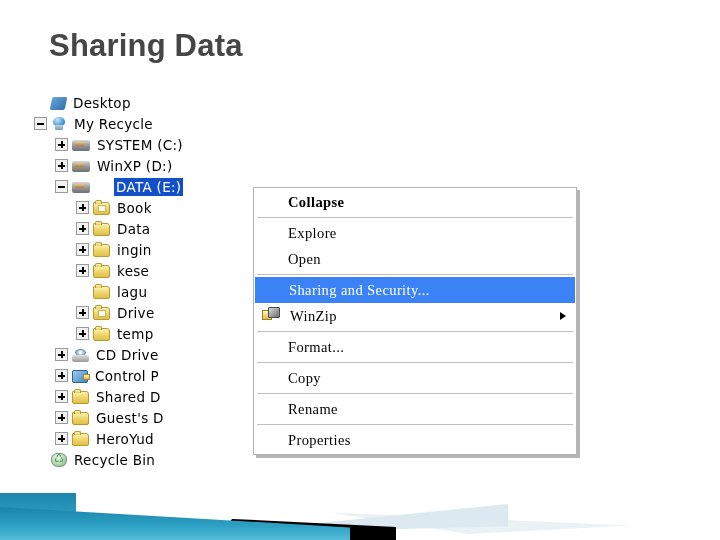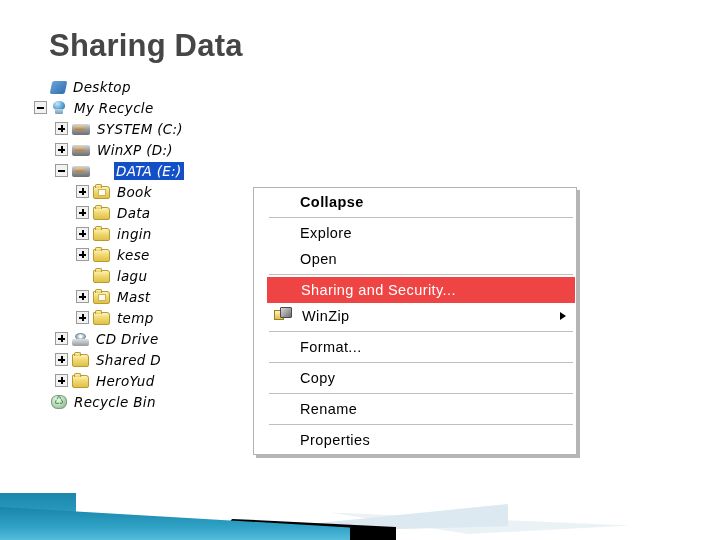--- a/index.html
+++ b/index.html
@@ -71,24 +71,23 @@
     font-size: 31px;
     font-weight: bold;
     color: #464646;
     letter-spacing: 0.2px;
     white-space: nowrap;
   }
 
   
   #tree {
     position: absolute;
-    left: 34px; top: 76px;
+    left: 34px; top: 92px;
     width: 320px;
     font-family: "DejaVu Sans", sans-serif;
-    font-style: italic;
   }
   .trow {
     position: relative;
     height: 21px;
     display: flex;
     align-items: center;
     white-space: nowrap;
   }
   .tbox {
     width: 13px; height: 13px;
@@ -303,23 +302,23 @@
   }
 
   
   #ctxmenu {
     position: absolute;
     left: 253px; top: 187px;
     width: 324px;
     background: #ffffff;
     border: 1px solid #b4b4b4;
     box-shadow: 3px 3px 0 rgba(120,120,120,0.55);
-    font-family: Liberation Sans, sans-serif;
-    box-sizing: border-box;
-    padding: 1px 0 1px 12px;
+    font-family: Liberation Serif, serif;
+    box-sizing: border-box;
+    padding: 1px 0 1px 0;
   }
   .mrow {
     height: 26px;
     display: flex;
     align-items: center;
     padding-left: 6px;
     white-space: nowrap;
     position: relative;
   }
   .mrow .micon {
@@ -328,21 +327,21 @@
     position: relative;
   }
   .mrow .mlabel {
     font-size: 14.5px;
     color: #000;
     margin-left: 6px;
     letter-spacing: 0.4px;
   }
   .mrow.bold .mlabel { font-weight: bold; }
   .mrow.hl {
-    background: #ef4444;
+    background: #3b82f6;
     margin: 0 1px;
     text-align: right;
   }
   .mrow.hl .mlabel { color: #ffffff; }
   .msep {
     height: 1px;
     background: #bfbfbf;
     margin: 2px 3px;
   }
   .marrow {
@@ -444,39 +443,51 @@
       <div class="trow">
         <div class="tspace" style="width: 42px;"></div>
         <div class="tbox empty"></div>
         <div class="ticon ic-folder"></div>
         <div class="tlabel">lagu</div>
       </div>
       <div class="trow">
         <div class="tspace" style="width: 42px;"></div>
         <div class="tbox plus"></div>
         <div class="ticon ic-folder doc"></div>
-        <div class="tlabel">Mast</div>
+        <div class="tlabel">Drive</div>
       </div>
       <div class="trow">
         <div class="tspace" style="width: 42px;"></div>
         <div class="tbox plus"></div>
         <div class="ticon ic-folder"></div>
         <div class="tlabel">temp</div>
       </div>
       <div class="trow">
         <div class="tspace" style="width: 21px;"></div>
         <div class="tbox plus"></div>
         <div class="ticon ic-cd"></div>
         <div class="tlabel">CD Drive</div>
       </div>
       <div class="trow">
         <div class="tspace" style="width: 21px;"></div>
         <div class="tbox plus"></div>
+        <div class="ticon ic-ctrl"></div>
+        <div class="tlabel">Control P</div>
+      </div>
+      <div class="trow">
+        <div class="tspace" style="width: 21px;"></div>
+        <div class="tbox plus"></div>
         <div class="ticon ic-folder"></div>
         <div class="tlabel">Shared D</div>
+      </div>
+      <div class="trow">
+        <div class="tspace" style="width: 21px;"></div>
+        <div class="tbox plus"></div>
+        <div class="ticon ic-folder"></div>
+        <div class="tlabel">Guest's D</div>
       </div>
       <div class="trow">
         <div class="tspace" style="width: 21px;"></div>
         <div class="tbox plus"></div>
         <div class="ticon ic-folder"></div>
         <div class="tlabel">HeroYud</div>
       </div>
       <div class="trow">
         <div class="tspace" style="width: 0px;"></div>
         <div class="tbox empty"></div>

